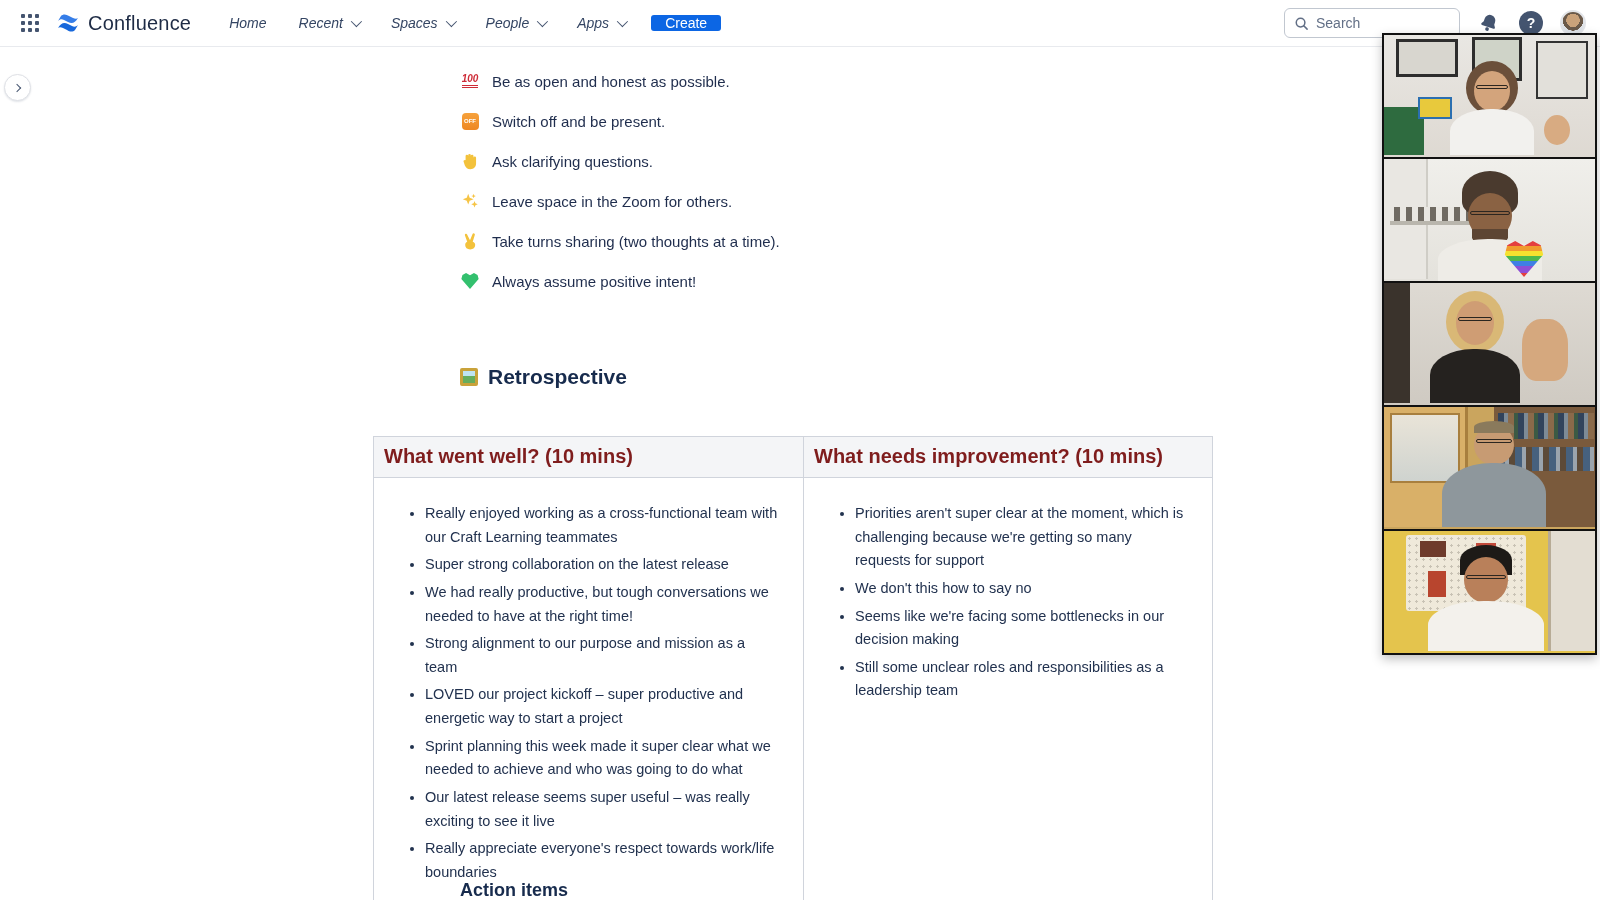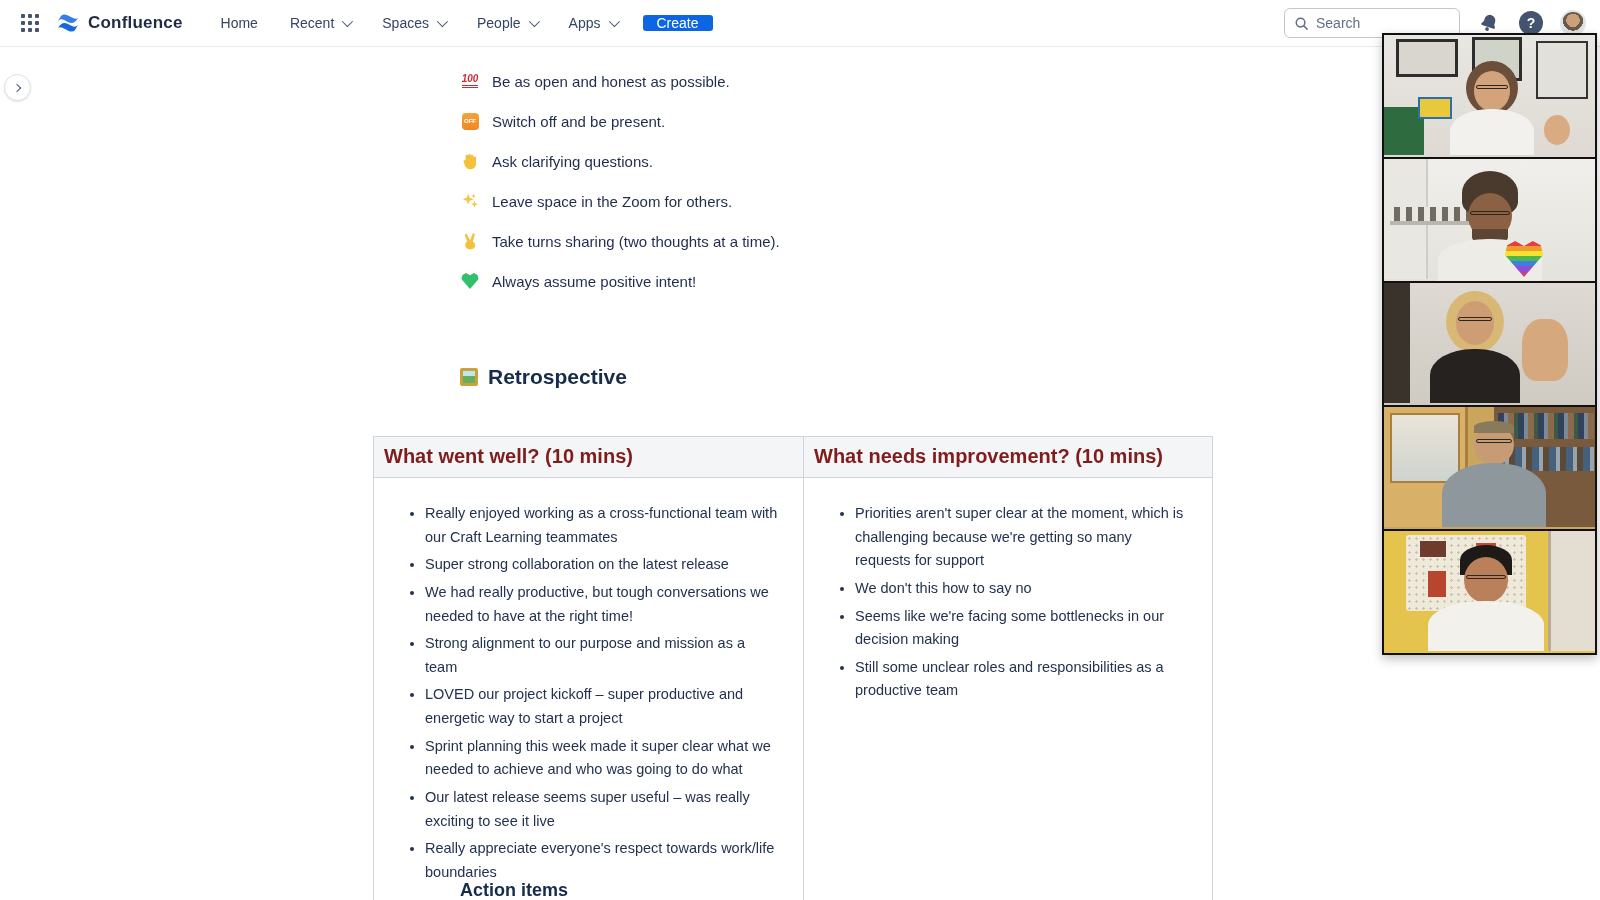--- a/index.html
+++ b/index.html
@@ -8,21 +8,21 @@
 
   
   .topnav { position:absolute; top:0; left:0; right:0; height:47px; background:#fff;
     border-bottom:1px solid #e8eaee; display:flex; align-items:center; padding:0 14px; z-index:5; }
   .grid-btn { width:32px; height:32px; display:flex; align-items:center; justify-content:center;
     border-radius:4px; cursor:pointer; }
   .grid-ico { width:18px; height:18px; display:grid; grid-template-columns:repeat(3,1fr); gap:3px; }
   .grid-ico i { width:3.5px; height:3.5px; background:#44546f; border-radius:1px; }
   .brand { display:flex; align-items:center; gap:8px; margin:0 26px 0 10px; cursor:pointer; }
   .brand svg { width:24px; height:24px; }
-  .brand-name { font-size:17px; font-weight:700; color:#1e2b45; letter-spacing:.2px; }
+  .brand-name { font-size:20px; font-weight:400; color:#1e2b45; letter-spacing:.2px; }
   .nav-item { display:flex; align-items:center; gap:6px; font-size:14px; color:#344563;
     padding:8px 12px; border-radius:4px; cursor:pointer; white-space:nowrap; }
   .chev { width:8px; height:8px; border-right:1.8px solid #44546f; border-bottom:1.8px solid #44546f;
     transform:rotate(45deg) translateY(-2px); margin-left:2px; }
   .create-btn { margin-left:14px; background:#0c66e4; color:#fff; font-size:14px; font-weight:500;
     border:none; border-radius:3px; height:16px; padding:0 14px; cursor:pointer; }
   .nav-right { margin-left:auto; display:flex; align-items:center; gap:16px; }
   .search-box { display:flex; align-items:center; gap:7px; width:176px; height:30px;
     border:1px solid #c1c7d0; border-radius:6px; padding:0 9px; background:#fff; }
   .search-box input { border:none; outline:none; font-size:14px; color:#44546f; width:120px;
@@ -100,21 +100,21 @@
         <i></i>
     </span>
   </div>
   <div class="brand">
     <svg viewBox="0 0 24 24">
       <path d="M2 17c3-5 6-6 10-4l4 2c2 1 4 1 6-1l-3 5c-2 2-5 2-8 0l-4-2c-2-1-4-1-5 0z" fill="#1868db"></path>
       <path d="M22 7c-3 5-6 6-10 4L8 9C6 8 4 8 2 10l3-5c2-2 5-2 8 0l4 2c2 1 4 1 5 0z" fill="#357de8"></path>
     </svg>
     <span class="brand-name">Confluence</span>
   </div>
-  <nav style="display:flex; align-items:center; gap:8px;">
+  <nav style="display:flex; align-items:center; gap:8px;font-style:italic;">
     <span class="nav-item">
       <span>Home</span>
       </span>
     <span class="nav-item">
       <span>Recent</span>
         <span class="chev"></span>
       </span>
     <span class="nav-item">
       <span>Spaces</span>
         <span class="chev"></span>
@@ -229,21 +229,21 @@
             <li>Sprint planning this week made it super clear what we needed to achieve and who was going to do what</li>
             <li>Our latest release seems super useful – was really exciting to see it live</li>
             <li>Really appreciate everyone's respect towards work/life boundaries</li>
           </ul>
         </td>
         <td>
           <ul>
             <li>Priorities aren't super clear at the moment, which is challenging because we're getting so many requests for support</li>
             <li>We don't this how to say no</li>
             <li>Seems like we're facing some bottlenecks in our decision making</li>
-            <li>Still some unclear roles and responsibilities as a productive team</li>
+            <li>Still some unclear roles and responsibilities as a leadership team</li>
           </ul>
         </td>
       </tr>
     </tbody>
   </table>
 
   <h3 class="h-action">Action items</h3>
 
 </main>
 

